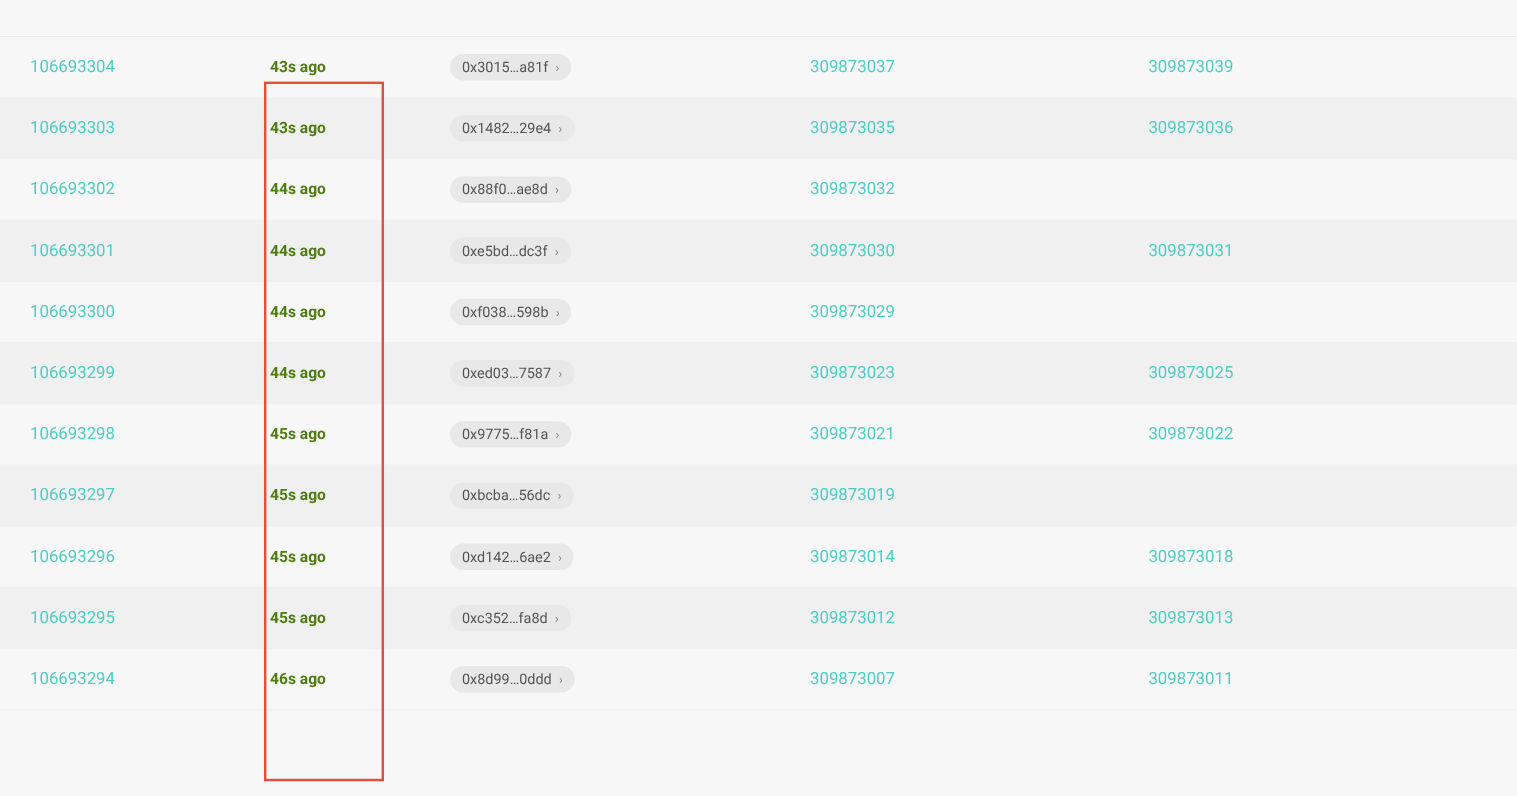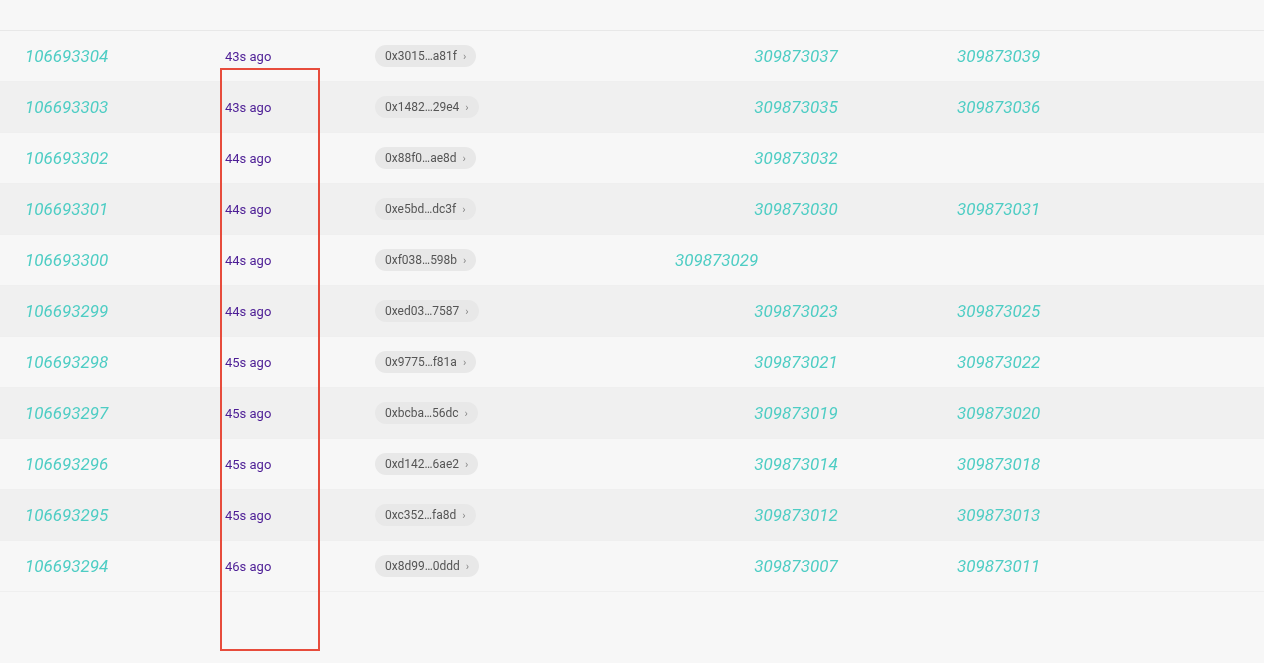--- a/index.html
+++ b/index.html
@@ -56,28 +56,28 @@
 
     .table-row:nth-child(even) {
       background: #f0f0f0;
     }
 
     .cell-block a,
     .cell-first a,
     .cell-last a {
       color: #4ecdc4;
       text-decoration: none;
-      font-size: 17px;
-      font-style: italic;
+      font-size: 14px;
     }
 
     .cell-age {
       font-size: 13px;
-      color: #4c1d95;
+      color: #4d7c0f;
       position: relative;
+      font-weight: bold;
     }
 
     .hash-badge {
       display: inline-flex;
       align-items: center;
       background: #e8e8e8;
       border-radius: 12px;
       padding: 4px 10px 4px 10px;
       font-size: 12px;
       color: #555;
@@ -85,21 +85,21 @@
       cursor: pointer;
       text-align: right;
     }
 
     .hash-chevron {
       color: #888;
       font-size: 11px;
     }
 
     .cell-first {
-      text-align: center;
+      text-align: left;
       padding-right: 40px;
     }
 
     .cell-last {
       text-align: left;
       padding-right: 25px;
     }
 
     
     .age-border-overlay {
@@ -268,23 +268,20 @@
     </div>
     <div class="cell-hash">
       <span class="hash-badge">
         <span>0xbcba…56dc</span>
         <span class="hash-chevron">›</span>
       </span>
     </div>
     <div class="cell-first">
       <a href="#">309873019</a>
     </div>
-    <div class="cell-last">
-      <a href="#">309873020</a>
-    </div>
   </div>
       <div class="table-row">
     <div class="cell-block">
       <a href="#">106693296</a>
     </div>
     <div class="cell-age">
       45s ago
     </div>
     <div class="cell-hash">
       <span class="hash-badge">

